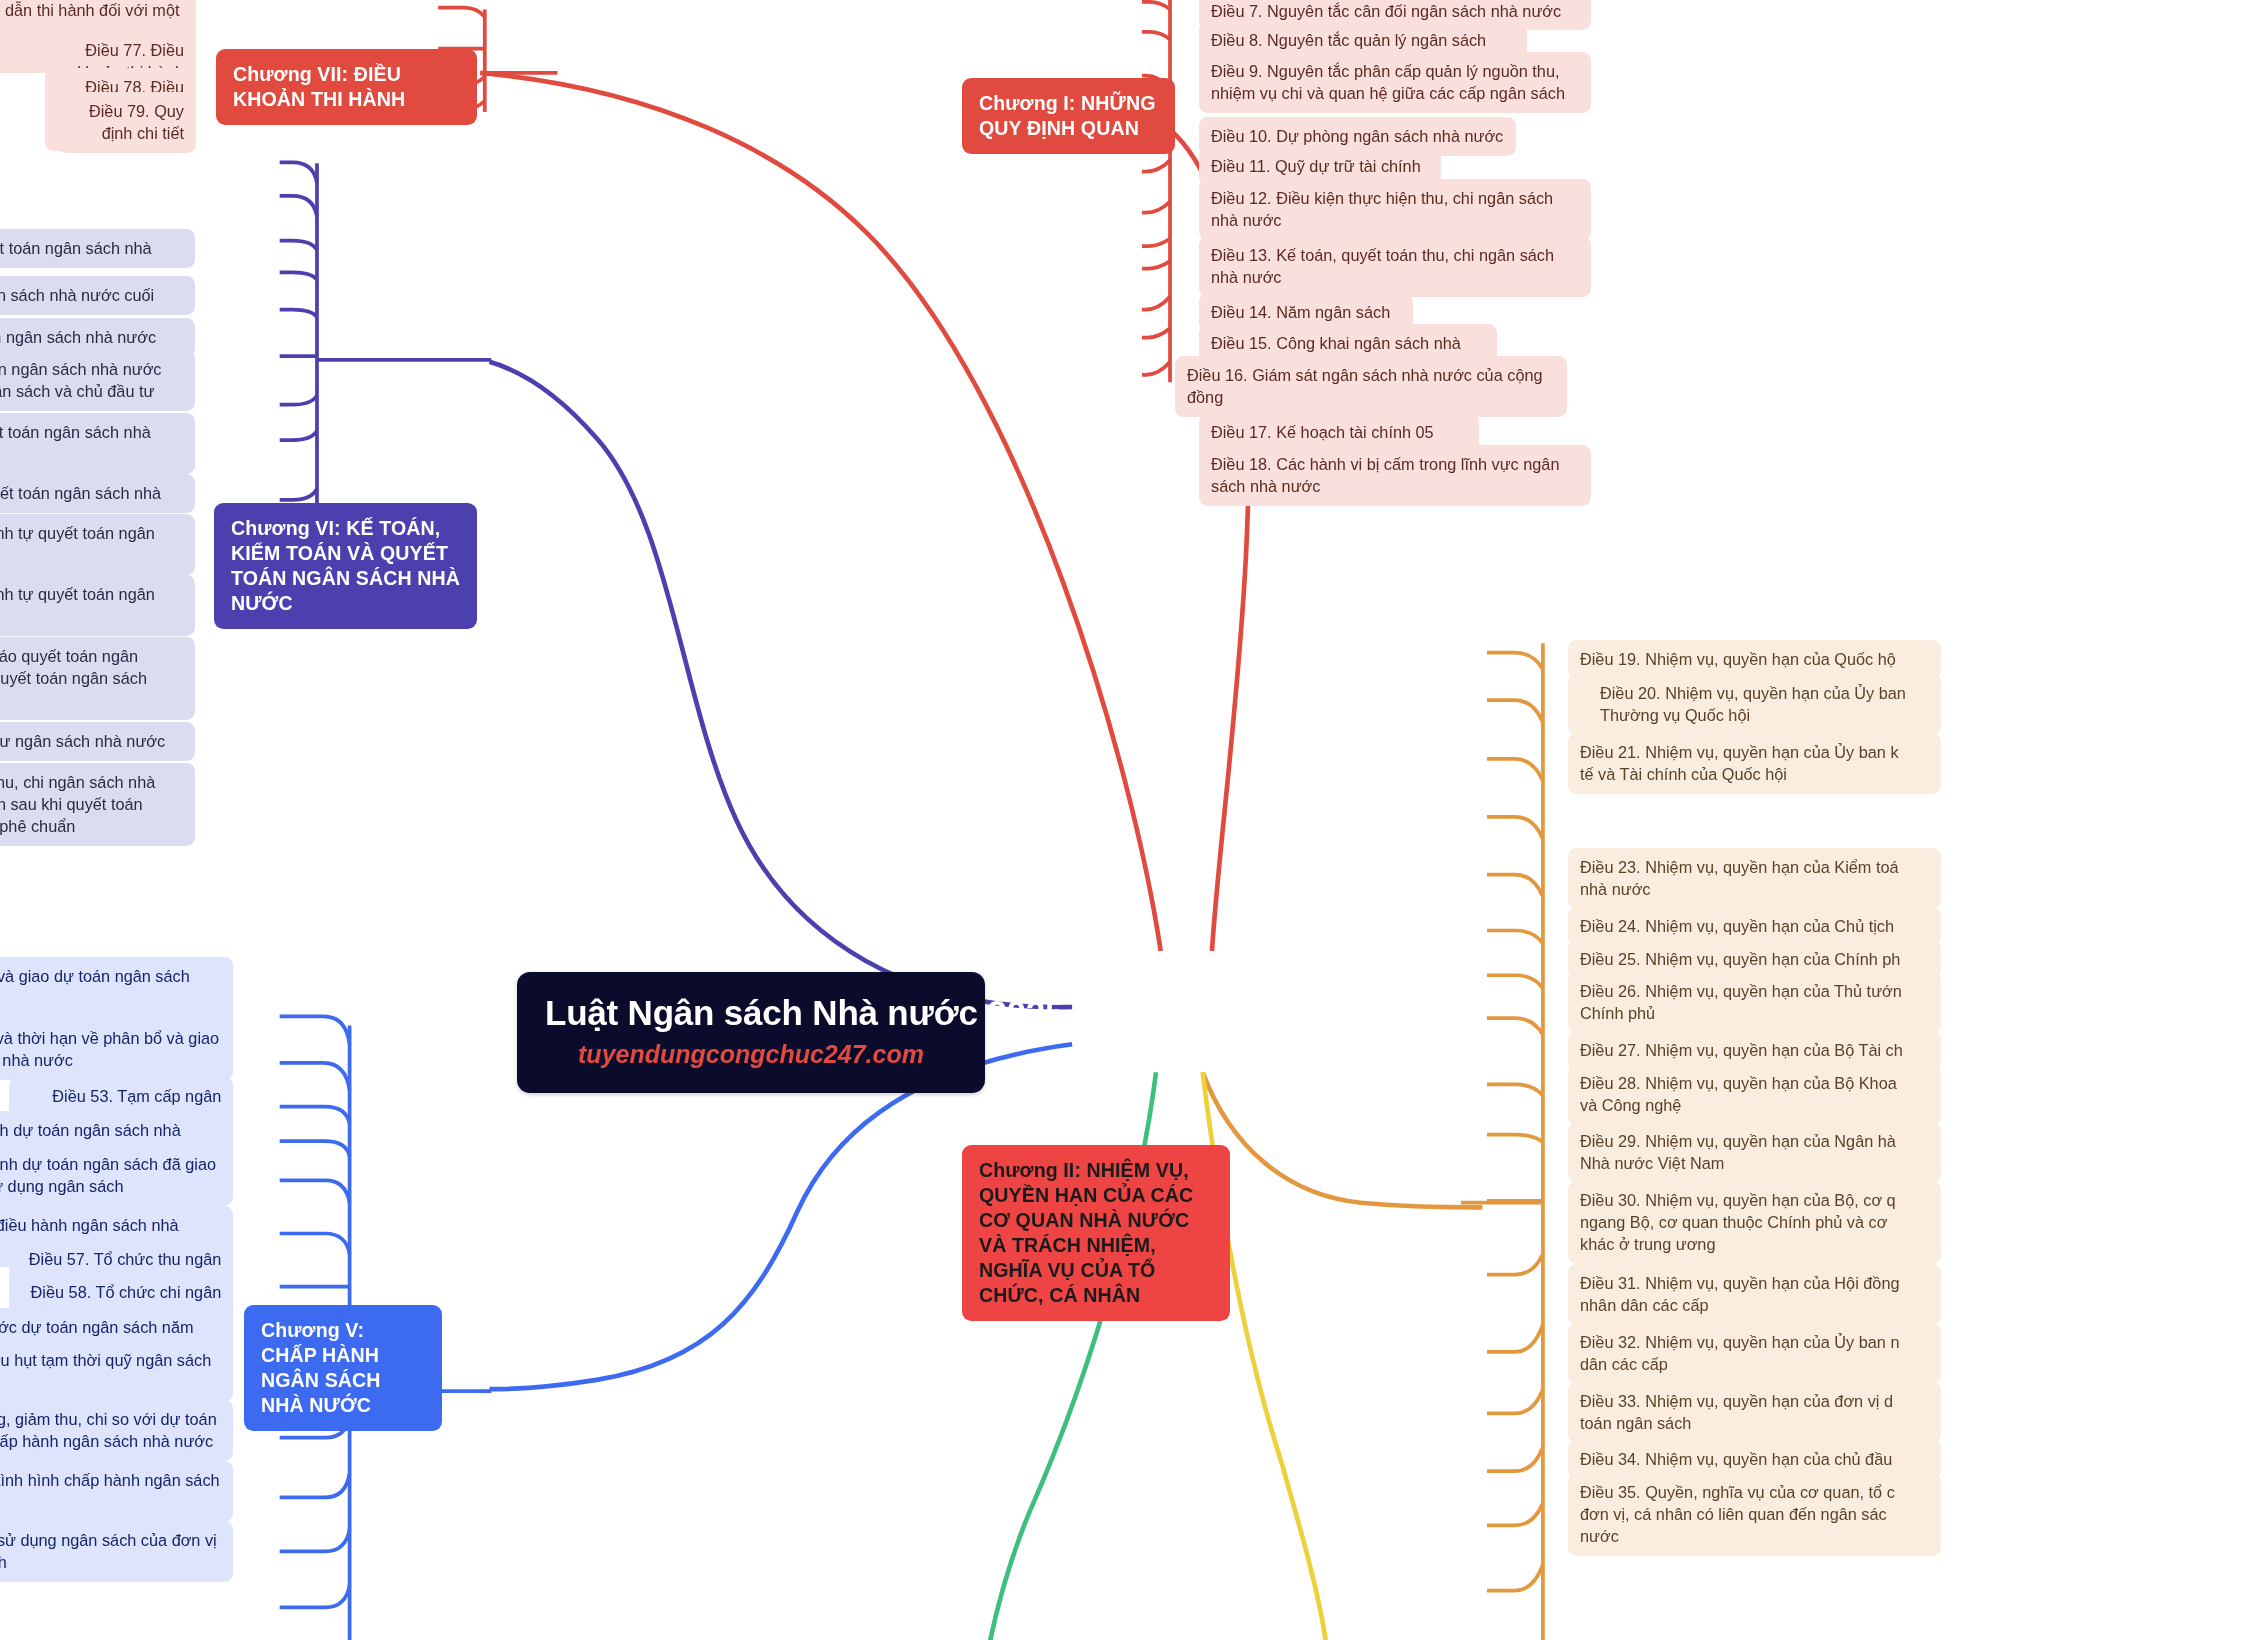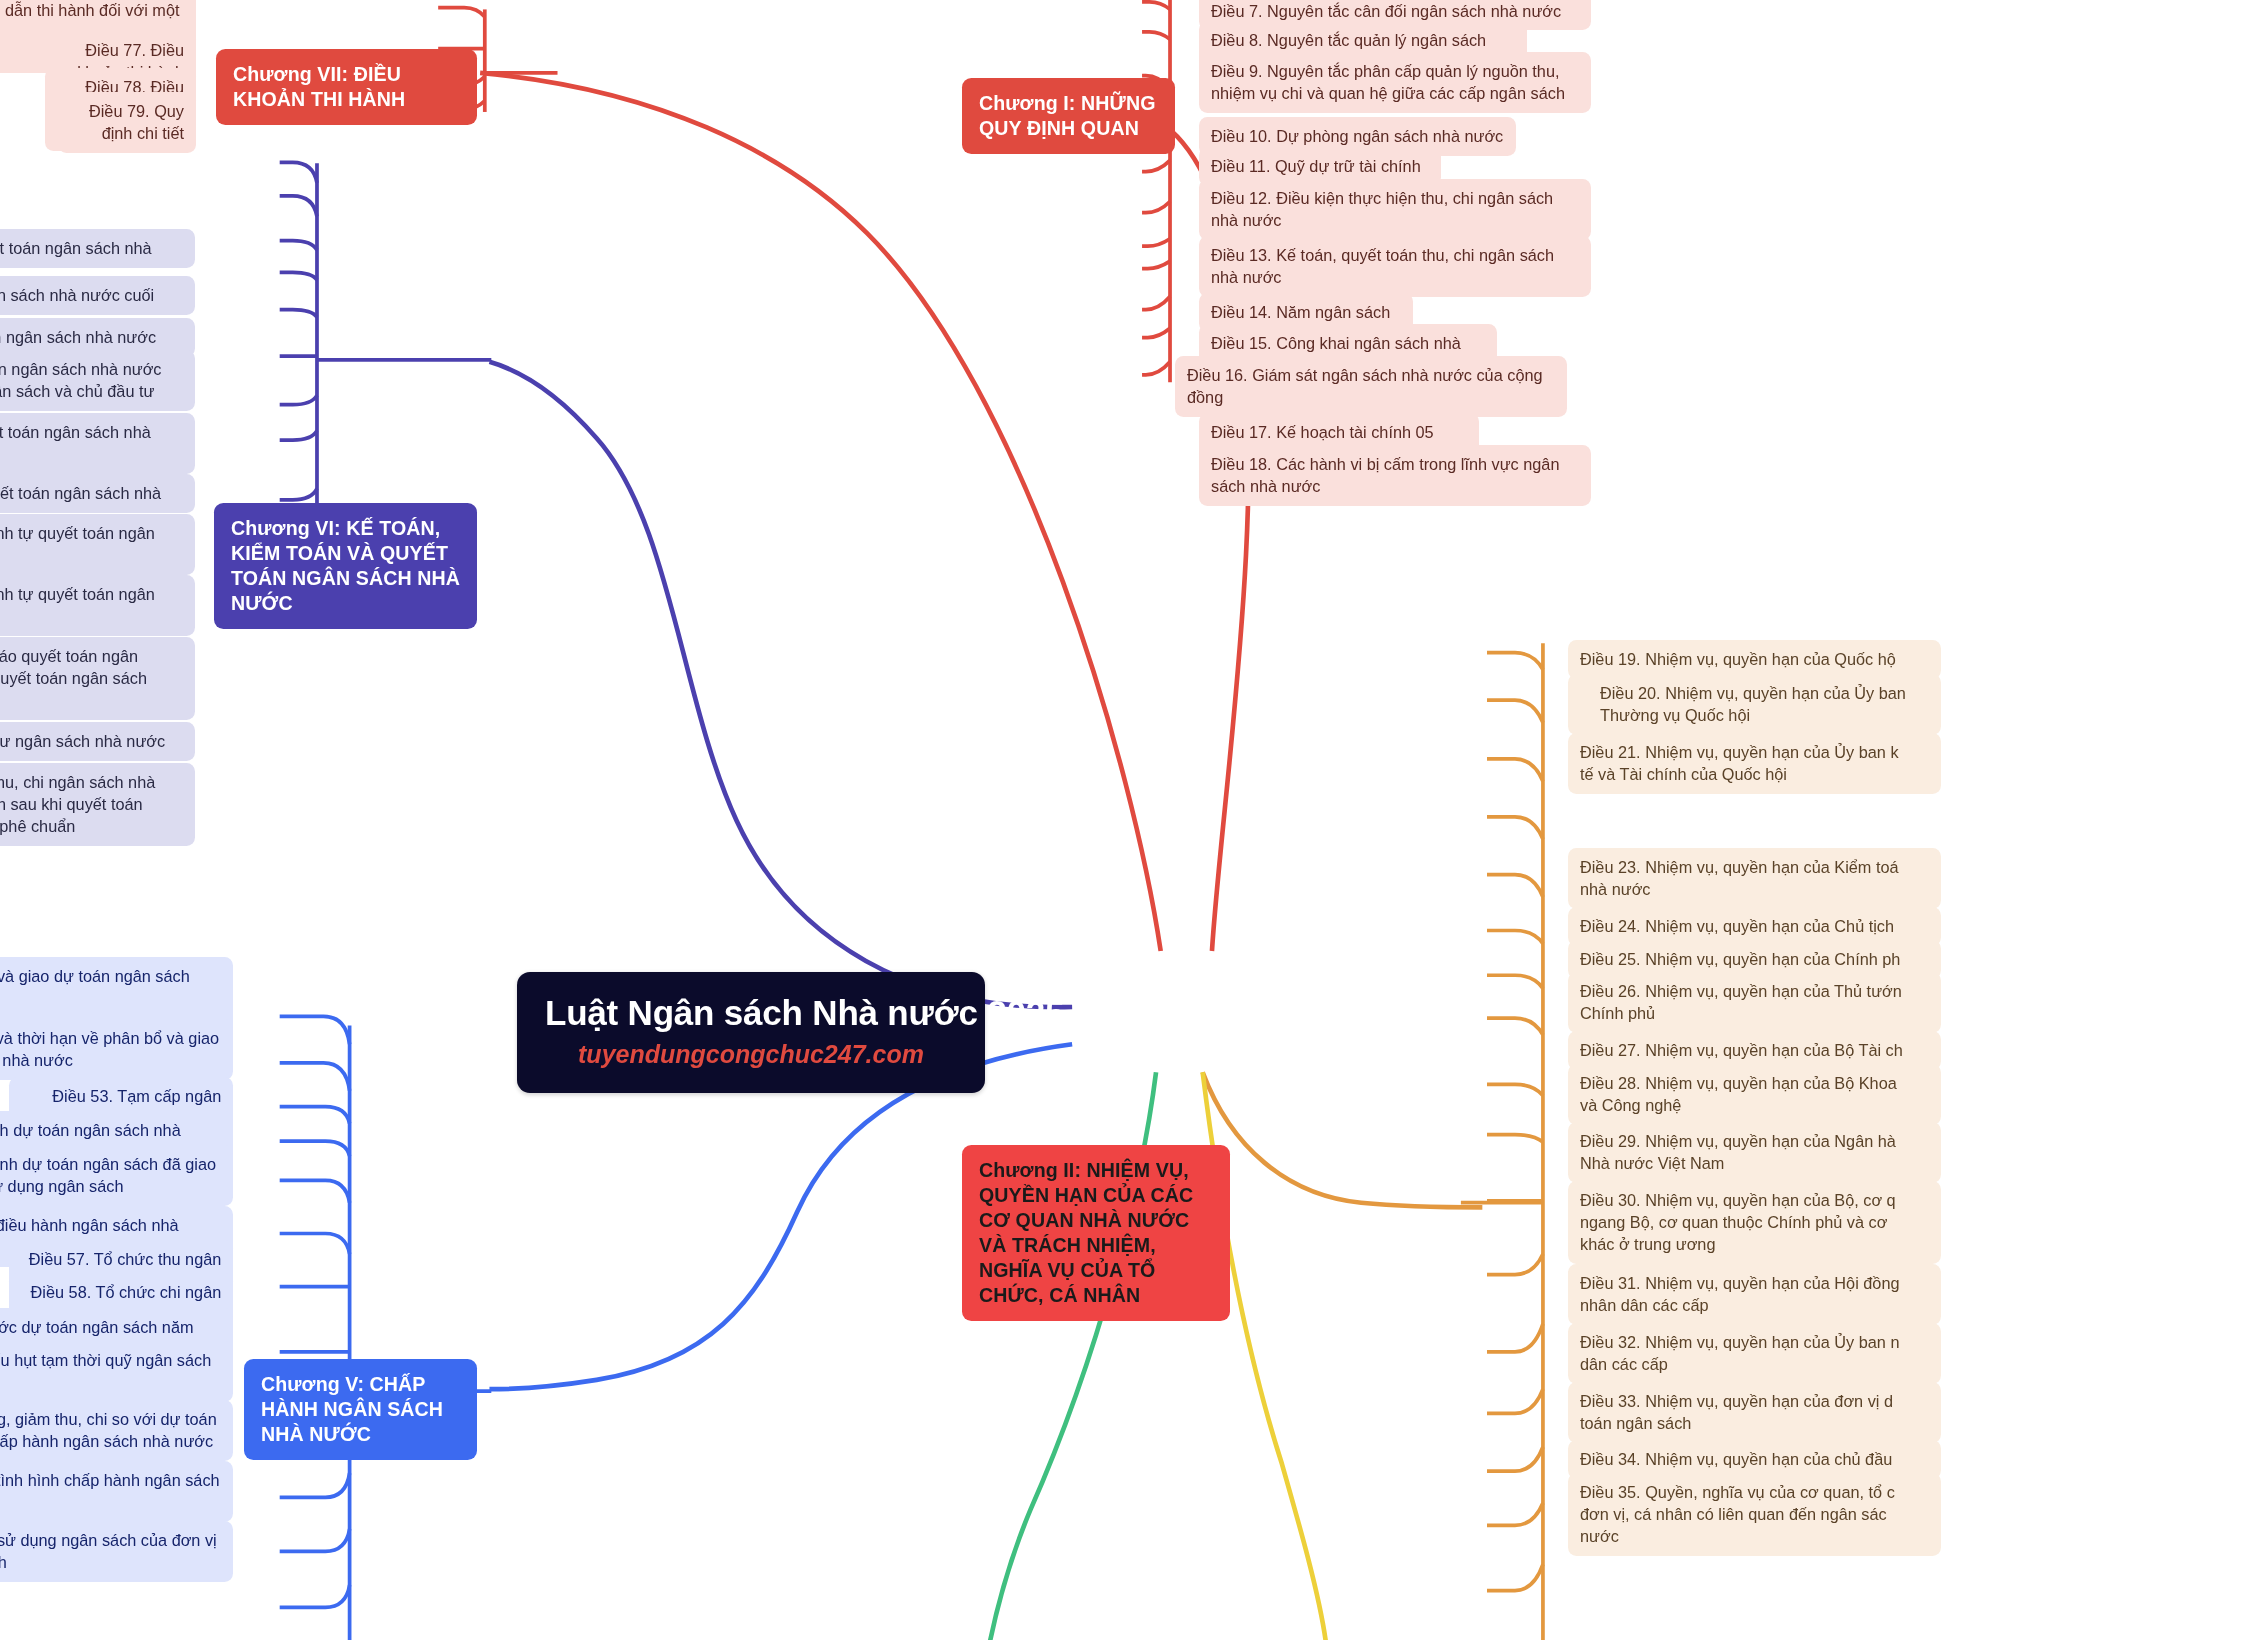--- a/index.html
+++ b/index.html
@@ -279,21 +279,21 @@
   <div class="node leaf l-purple" style="left:-131px; top:637px; width:326px;">
     <span>Kiểm toán báo cáo quyết toán ngân<br> nước, báo cáo quyết toán ngân sách<br>ng</span>
   </div>
   <div class="node leaf l-purple" style="left:-131px; top:722px; width:326px;">
     <span>u 74. Xử lý kết dư ngân sách nhà nước</span>
   </div>
   <div class="node leaf l-purple" style="left:-131px; top:763px; width:326px;">
     <span>ử lý các khoản thu, chi ngân sách nhà<br>ng đúng quy định sau khi quyết toán<br> nhà nước được phê chuẩn</span>
   </div>
 
-  <div class="node chapter c-blue" style="left:244px; top:1359px; width:233px;">
+  <div class="node chapter c-blue" style="left:244px; top:1305px; width:198px;">
     <span>Chương V: CHẤP HÀNH NGÂN SÁCH NHÀ NƯỚC</span>
   </div>
   <div class="node leaf l-blue" style="left:-121px; top:957px; width:354px;">
     <span>u 51. Phân bổ và giao dự toán ngân sách nhà<br>c</span>
   </div>
   <div class="node leaf l-blue" style="left:-121px; top:1019px; width:354px;">
     <span>u 52. Yêu cầu và thời hạn về phân bổ và giao<br>oán ngân sách nhà nước</span>
   </div>
   <div class="node leaf l-blue align-right" style="left:9.3px; top:1077px; width:224px;">
     <span>Điều 53. Tạm cấp ngân sách</span>

